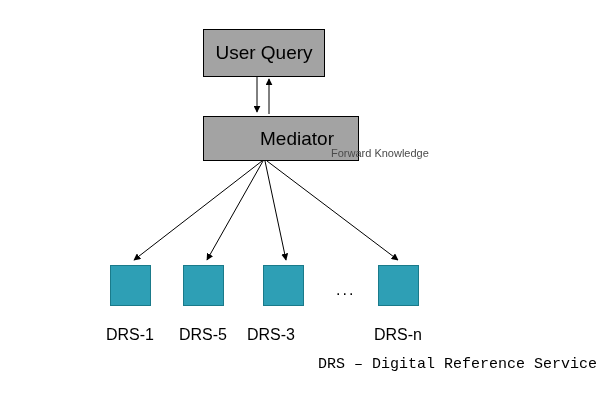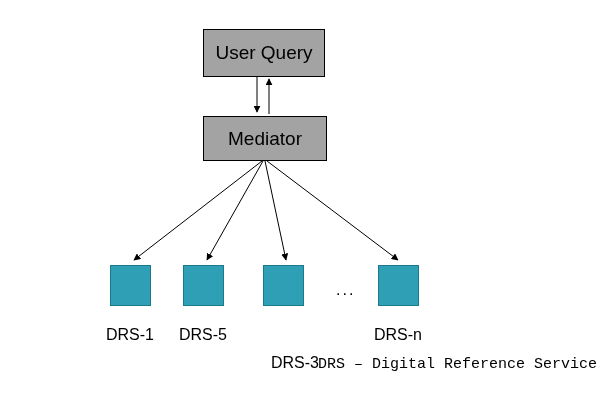--- a/index.html
+++ b/index.html
@@ -15,21 +15,21 @@
     position: absolute;
     border: 1px solid #000;
     background: #a3a3a3;
     display: flex;
     align-items: center;
     justify-content: center;
     font-size: 19px;
     color: #000;
   }
   .box-user-query { left: 203px; top: 29px; width: 120px; height: 46px; }
-  .box-mediator  { left: 203px; top: 116px; width: 122px; height: 43px; }
+  .box-mediator  { left: 203px; top: 116px; width: 122px; height: 43px; padding-left: 32px; }
   .fk-label {
     position: absolute;
     left: 331px;
     top: 147px;
     font-size: 11px;
     color: #4a4a4a;
     white-space: nowrap;
   }
   svg.arrows {
     position: absolute;
@@ -51,21 +51,21 @@
   .node-label {
     position: absolute;
     top: 326px;
     width: 62px;
     text-align: center;
     font-size: 16px;
     color: #000;
   }
   .label-1 { left: 99px; }
   .label-2 { left: 172px; }
-  .label-3 { left: 264px; margin-top: 28px; }
+  .label-3 { left: 240px; }
   .label-4 { left: 367px; }
   .ellipsis {
     position: absolute;
     left: 336px;
     top: 281px;
     font-size: 16px;
     color: #000;
     letter-spacing: 2px;
   }
   .legend {
@@ -109,20 +109,21 @@
   </svg>
 
   <div class="box box-user-query">
     <span>User Query</span>
   </div>
 
   <div class="box box-mediator">
     <span>Mediator</span>
   </div>
 
+  <div class="fk-label">Forward Knowledge</div>
 
   <div class="node node-1"></div>
   <div class="node node-2"></div>
   <div class="node node-3"></div>
   <div class="node node-4"></div>
 
   <div class="ellipsis">...</div>
 
   <div class="node-label label-1">DRS-1</div>
   <div class="node-label label-2">DRS-5</div>

